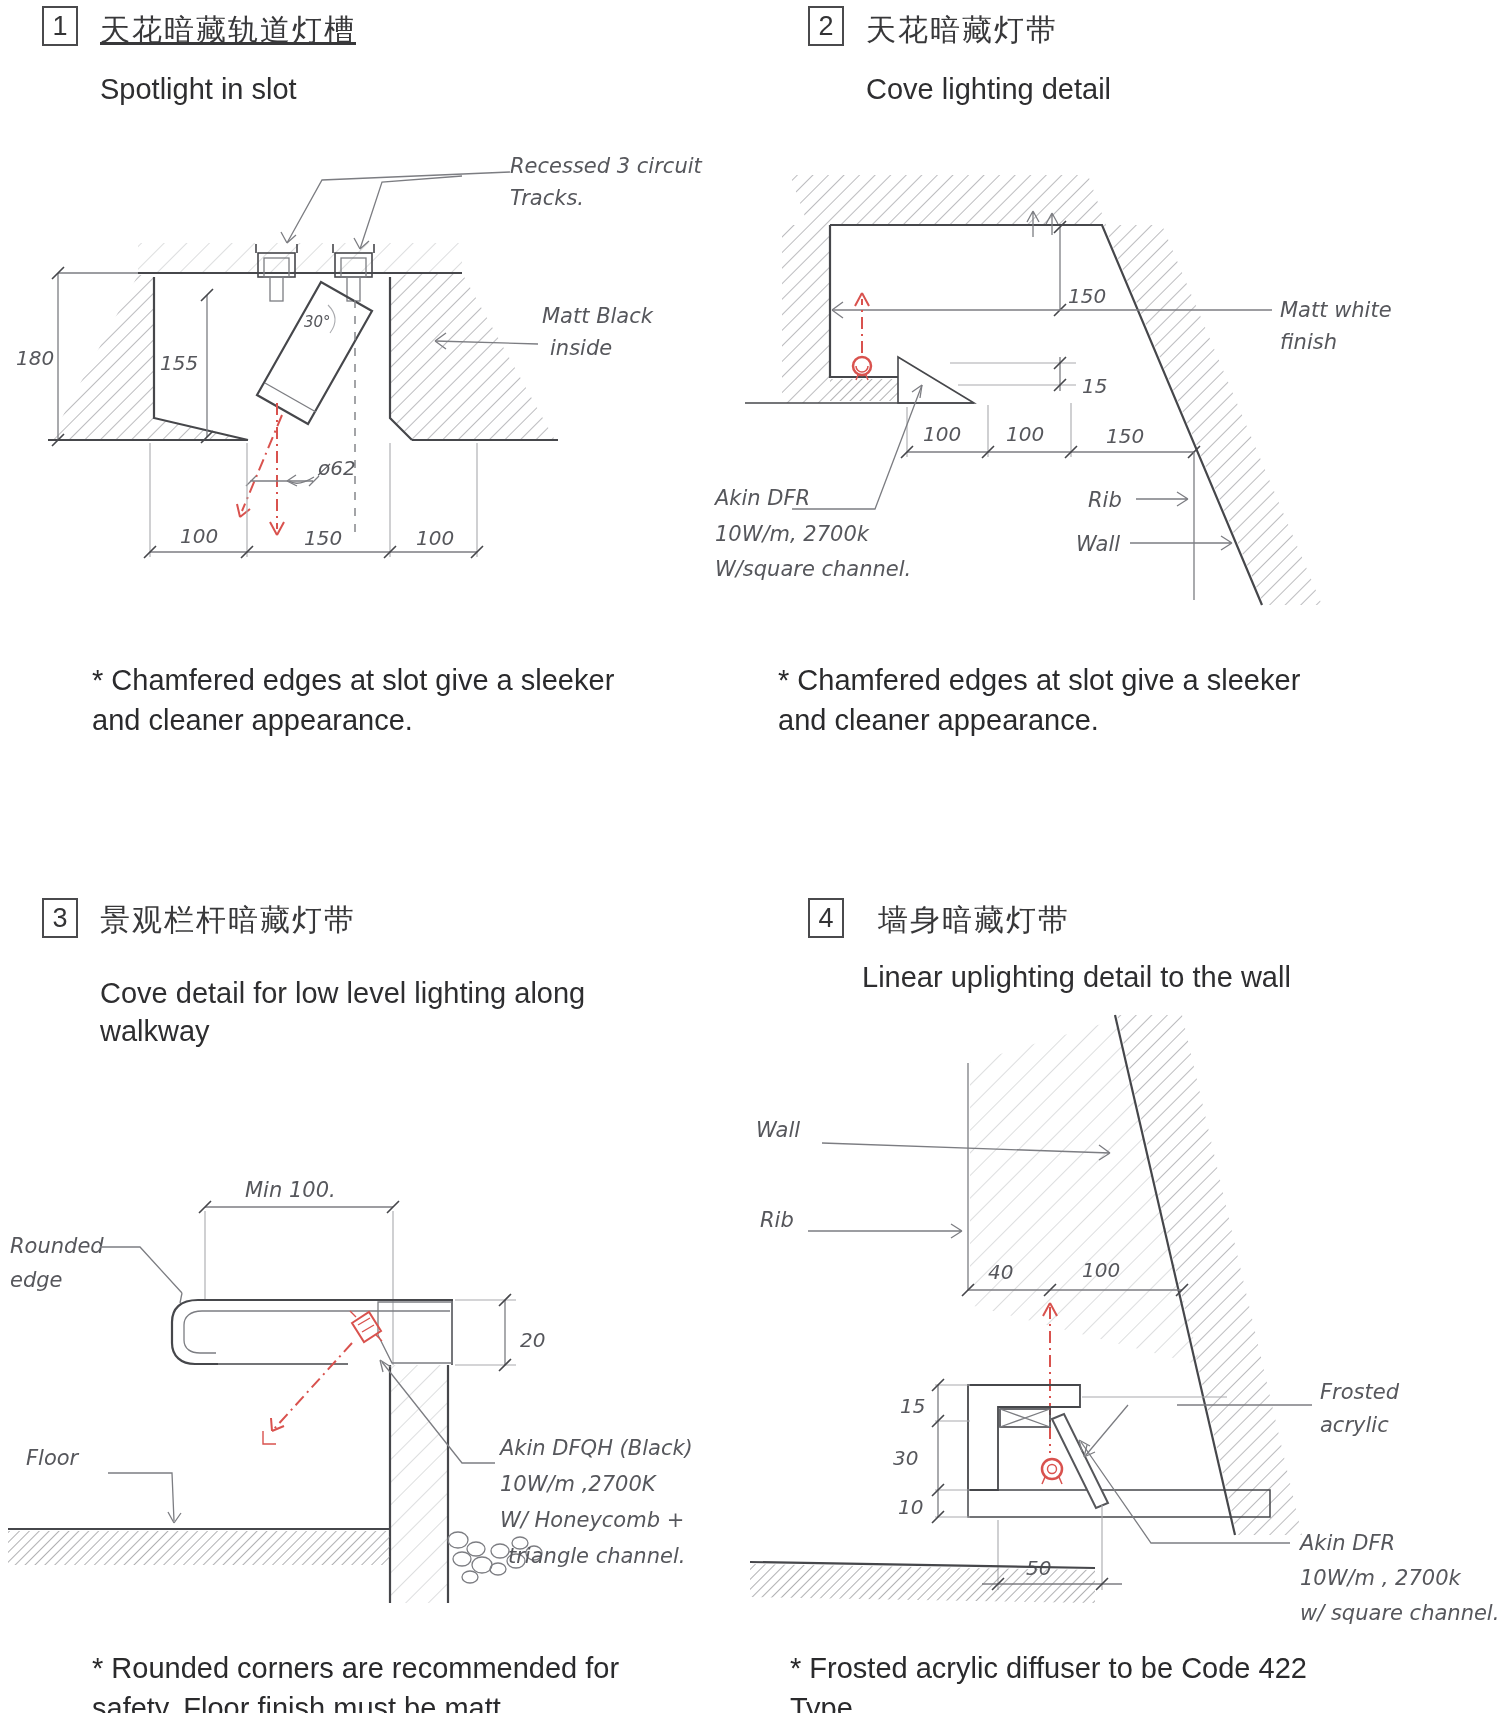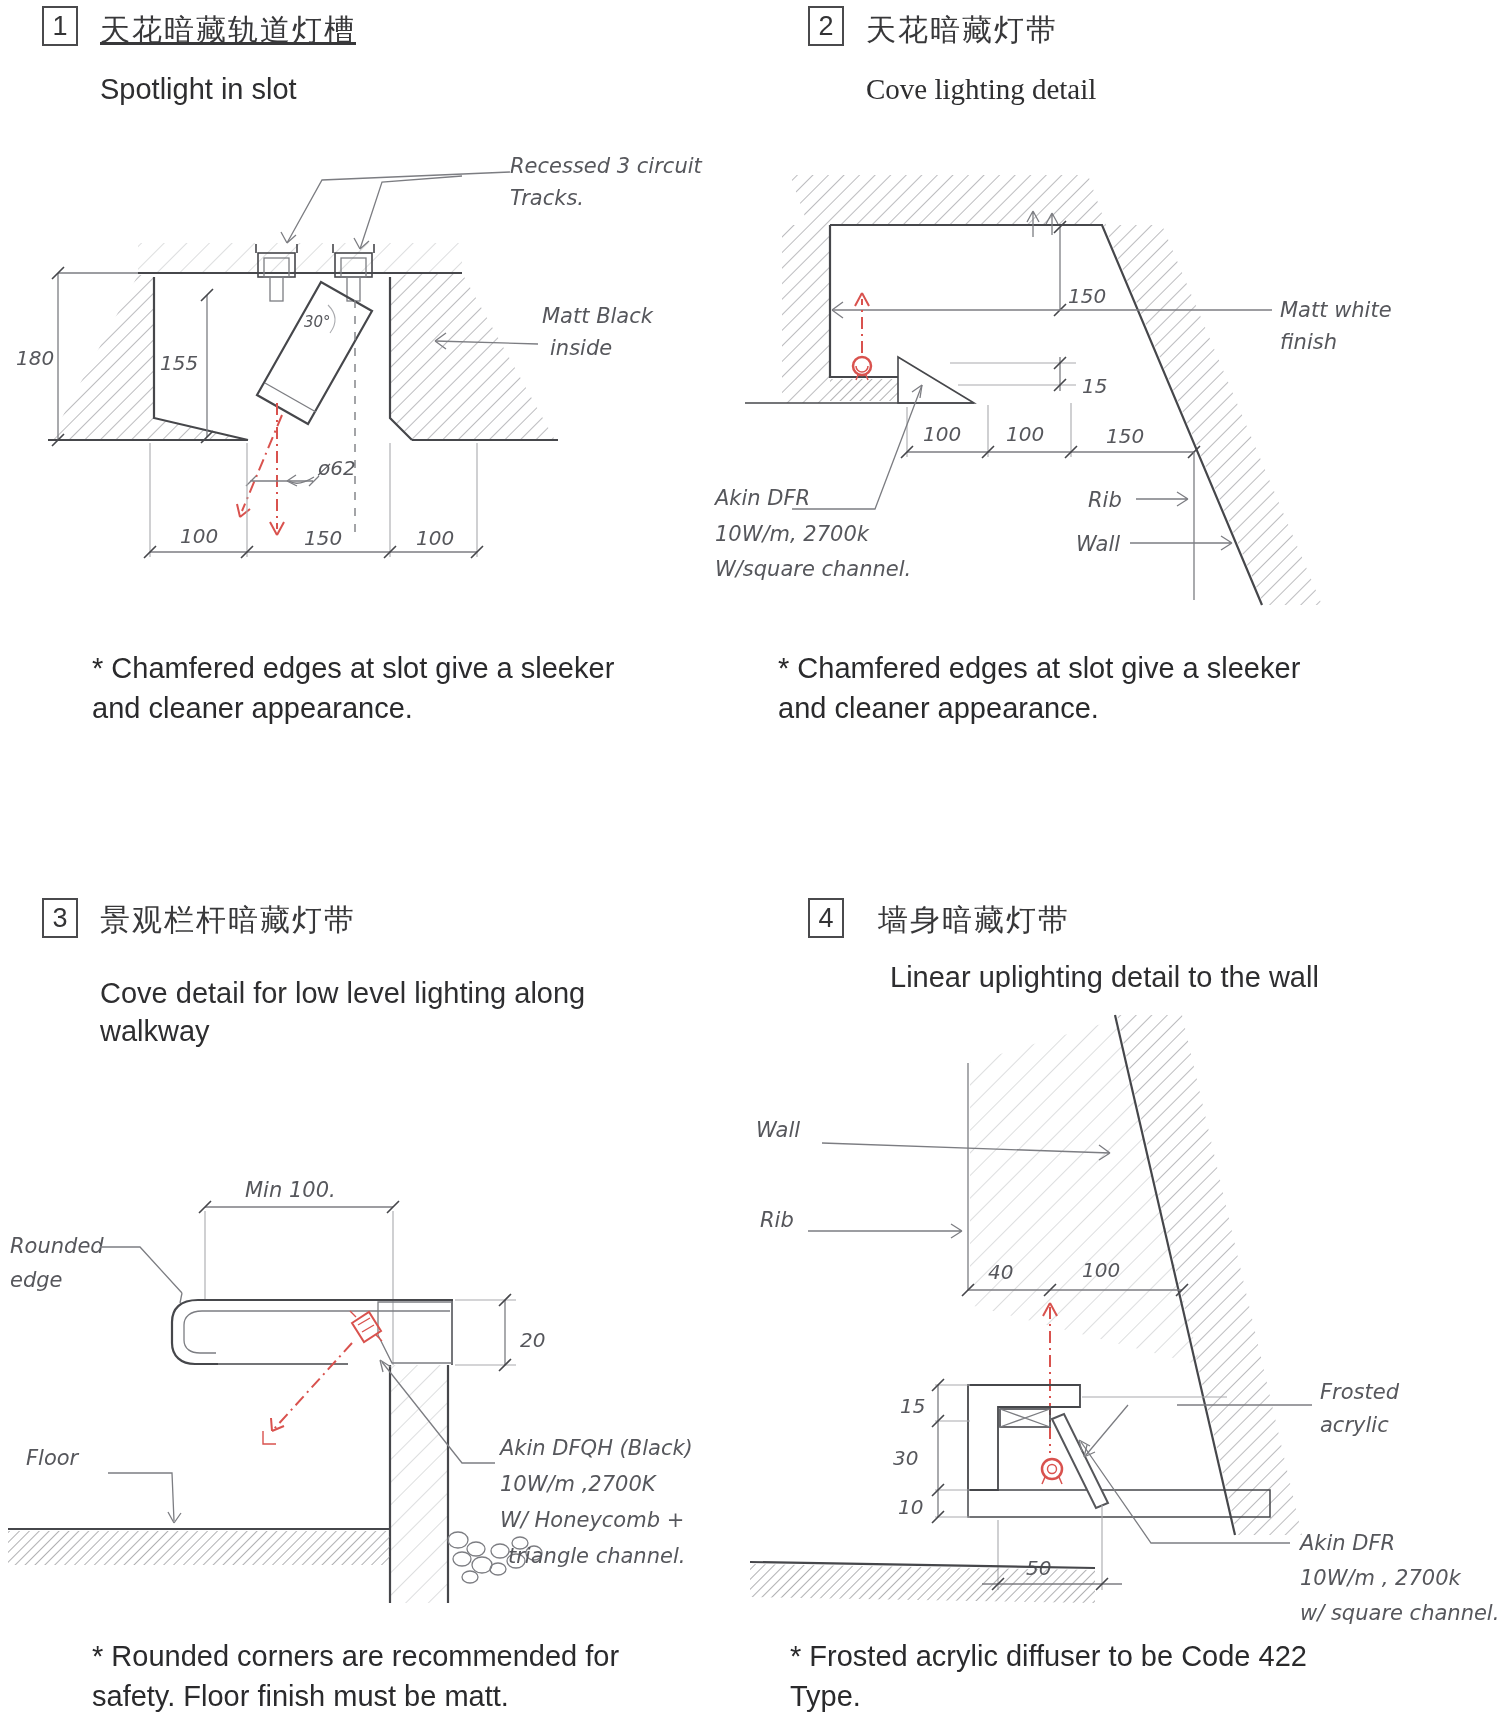--- a/index.html
+++ b/index.html
@@ -4,21 +4,21 @@
 <style>
   html,body{margin:0;padding:0;}
   body{width:1500px;height:1713px;background:#ffffff;position:relative;overflow:hidden;
        font-family:"Liberation Sans", sans-serif;}
   .stage{position:absolute;left:0;top:0;width:1500px;height:1713px;background:#fff;}
   .panel-num{position:absolute;width:36px;height:40px;border:2px solid #4a4a4c;background:#fff;
              display:flex;align-items:center;justify-content:center;
              font:500 27px "Liberation Sans",sans-serif;color:#333335;box-sizing:border-box;}
   .zh{position:absolute;font:500 30px "Liberation Sans",sans-serif;color:#38383a;letter-spacing:2px;white-space:nowrap;}
   .en{position:absolute;font:400 29px "Liberation Sans",sans-serif;color:#2e2e30;line-height:38px;}
-  .note{position:absolute;font:400 29px "Liberation Sans",sans-serif;color:#2a2a2c;line-height:40px;}
+  .note{position:absolute;font:400 29px "Liberation Sans",sans-serif;color:#2a2a2c;line-height:40px;margin-top:12px;}
   svg{position:absolute;overflow:visible;}
   .hw{font-family:"DejaVu Sans",sans-serif;font-style:italic;fill:#56575c;}
   .hw21{font-size:21px;}
   .hw20{font-size:20px;}
   .hw15{font-size:15px;}
   .pen{stroke:#46474b;fill:none;}
   .pen2{stroke-width:2.2;}
   .pen15{stroke-width:1.6;}
   .thin{stroke:#7c7d82;stroke-width:1.3;fill:none;}
   .xtra{stroke:#a9aaae;stroke-width:1.1;fill:none;}
@@ -43,21 +43,21 @@
     </pattern>
   </defs>
 </svg>
 
 <div class="panel-num" style="left:42px;top:6px;">1</div>
 <div class="zh" style="left:100px;top:10px;text-decoration:underline;">天花暗藏轨道灯槽</div>
 <div class="en" style="left:100px;top:70px;width:560px;">Spotlight in slot</div>
 
 <div class="panel-num" style="left:808px;top:6px;">2</div>
 <div class="zh" style="left:866px;top:10px;">天花暗藏灯带</div>
-<div class="en" style="left:866px;top:70px;width:560px;font-family:Liberation Serif, serif;">Cove lighting detail</div>
+<div class="en" style="left:866px;top:70px;width:560px;">Cove lighting detail</div>
 
 <svg style="left:10px;top:125px;" width="700" height="460" viewBox="0 0 700 460">
 
   <polygon points="40,315 128,150 144,150 144,293 238,315" fill="url(#hA)" stroke="none"></polygon>
   <polygon points="380,150 452,148 545,315 402,315 380,293" fill="url(#hA)" stroke="none"></polygon>
   <rect x="128" y="118" width="324" height="30" fill="url(#hC)" stroke="none"></rect>
 
   <path class="pen pen2" d="M128,148 L452,148"></path>
   <path class="pen pen2" d="M144,152 V293 L238,315 M38,315 H238"></path>
   <path class="pen pen2" d="M380,152 V293 L402,315 M402,315 H548"></path>
@@ -174,21 +174,21 @@
 
 <div class="note" style="left:92px;top:648px;width:560px;">* Chamfered edges at slot give a sleeker and cleaner appearance.</div>
 <div class="note" style="left:778px;top:648px;width:560px;">* Chamfered edges at slot give a sleeker and cleaner appearance.</div>
 
 <div class="panel-num" style="left:42px;top:898px;">3</div>
 <div class="zh" style="left:100px;top:900px;text-align:right;">景观栏杆暗藏灯带</div>
 <div class="en" style="left:100px;top:958px;width:545px;margin-top:16px;">Cove detail for low level lighting along walkway</div>
 
 <div class="panel-num" style="left:808px;top:898px;">4</div>
 <div class="zh" style="left:866px;top:900px;margin-left:12px;">墙身暗藏灯带</div>
-<div class="en" style="left:890px;top:958px;width:560px;">Linear uplighting detail to the wall</div>
+<div class="en" style="left:862px;top:958px;width:560px;">Linear uplighting detail to the wall</div>
 
 <svg style="left:0px;top:1035px;" width="700" height="590" viewBox="0 0 700 590">
 
   <text class="hw hw21" x="245" y="162">Min 100.</text>
   <path class="thin" d="M205,172 H393"></path>
   <path class="pen pen15" d="M199,178 L211,166 M387,178 L399,166"></path>
   <path class="xtra" d="M205,176 V265 M393,176 V330"></path>
 
   <text class="hw hw21" x="10" y="218">Rounded</text>
   <text class="hw hw21" x="10" y="252">edge</text>

